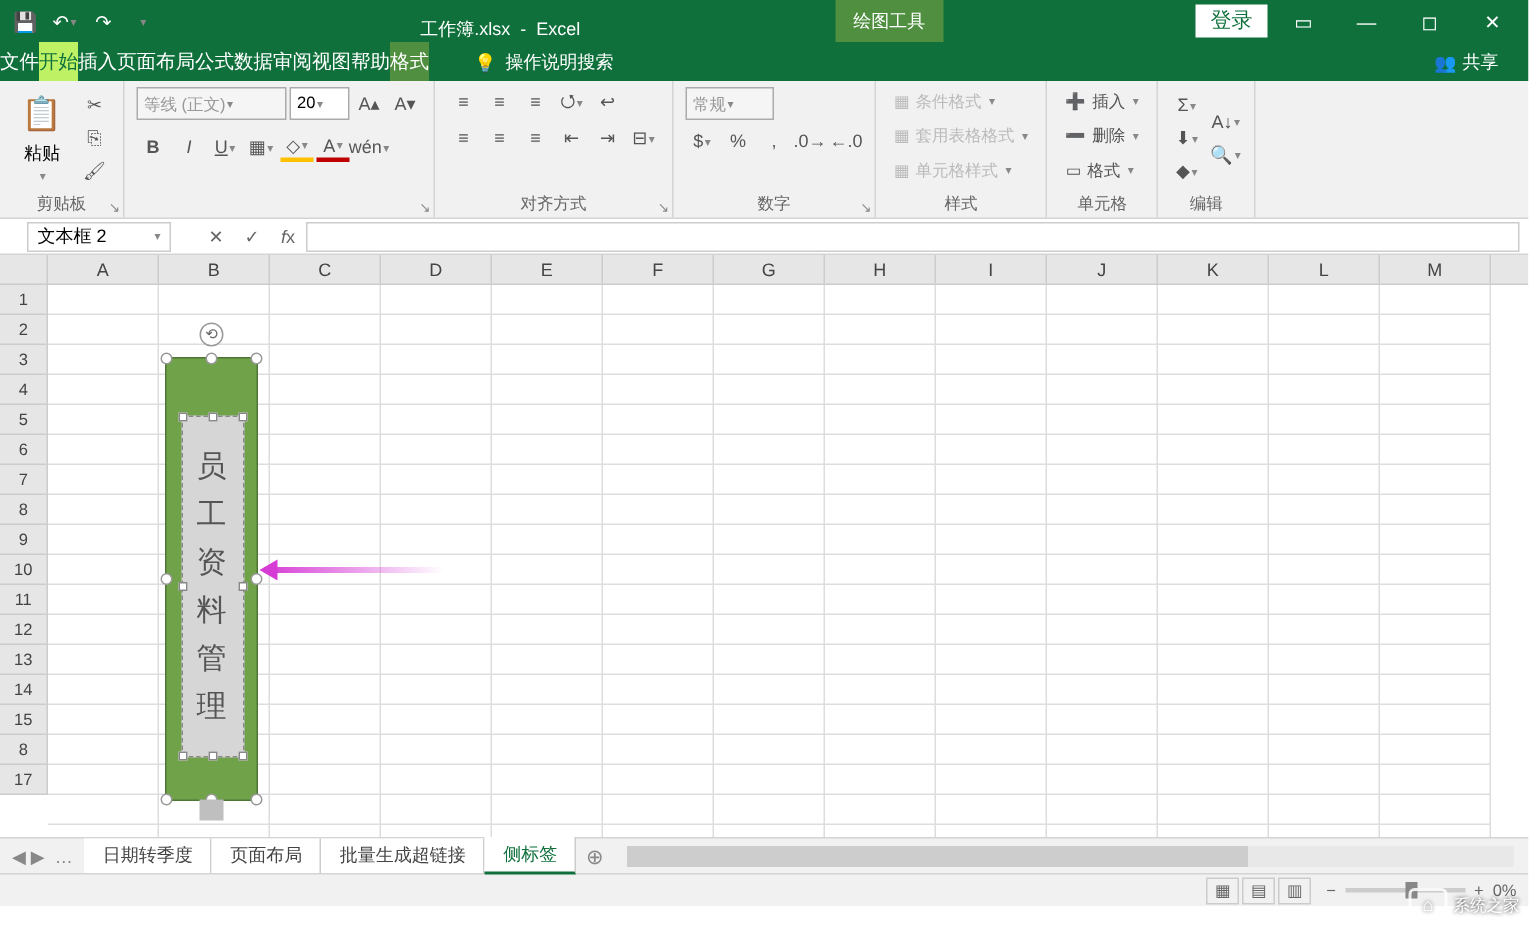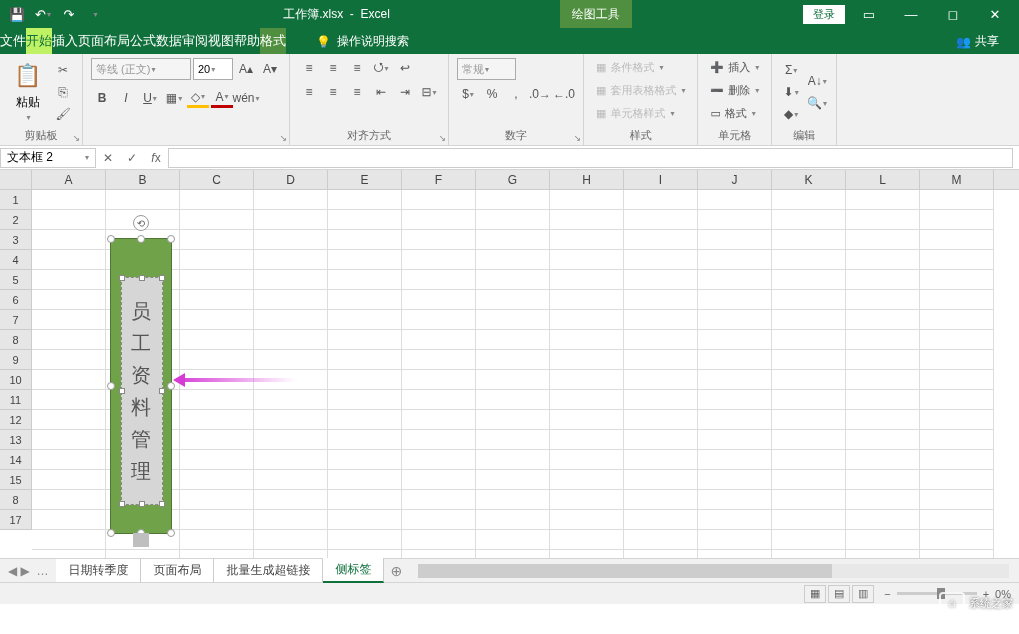--- a/index.html
+++ b/index.html
@@ -2,24 +2,24 @@
 <html><head>
 <meta charset="utf-8">
 <style>
 * { margin: 0; padding: 0; box-sizing: border-box; }
 body { font-family: "Microsoft YaHei", sans-serif; font-size: 12px; background: #fff; overflow: hidden; width: 1019px; height: 634px; position: relative; }
 
 
 .title-bar { background: #0f703b; height: 28px; display: flex; align-items: center; color: #fff; }
 .qat { display: flex; align-items: center; gap: 4px; padding: 0 6px; }
 .qat-btn { width: 22px; height: 22px; display: flex; align-items: center; justify-content: center; color: #fff; font-size: 13px; }
-.title-center { flex: 1; display: flex; align-items: center; justify-content: center; gap: 10px; }
+.title-center { flex: 1; display: flex; align-items: flex-end; justify-content: center; gap: 10px; }
 .context-tab { background: #4f8f3f; padding: 2px 12px; color: #fff; font-size: 12px; height: 28px; display: flex; align-items: center; margin-left: 160px; }
 .title-right { display: flex; align-items: center; gap: 6px; padding-right: 6px; }
-.login-btn { background: #fff; color: #0f703b; padding: 2px 10px; font-size: 11px; }
+.login-btn { background: #fff; color: #0f703b; padding: 2px 10px; font-size: 14px; }
 .win-btn { width: 36px; height: 28px; display: flex; align-items: center; justify-content: center; color: #fff; font-size: 13px; }
 
 
 .tab-row { background: #0f703b; height: 26px; display: flex; align-items: flex-end; }
 .tab { padding: 4px 0; color: #fff; font-size: 13px; cursor: pointer; }
 .tab.active { background: #bef264; color: #0f703b; }
 .tab.context { background: #4f8f3f; }
 .tell-me { margin-left: 20px; color: #fff; padding: 4px 10px; display: flex; align-items: center; gap: 6px; }
 .share-btn { margin-left: auto; margin-right: 10px; color: #fff; padding: 4px 10px; display: flex; align-items: center; gap: 4px; }
 
@@ -37,21 +37,21 @@
 .font-name.disabled { background: #f5f5f5; color: #999; }
 .font-size { border: 1px solid #ababab; background: #fff; width: 40px; height: 22px; padding: 0 4px; font-size: 11px; display: flex; align-items: center; }
 .row { display: flex; gap: 2px; align-items: center; }
 .btn-row { display: flex; gap: 2px; margin-top: 4px; }
 .drop { font-size: 8px; color: #888; margin-left: 1px; }
 .menu-item { font-size: 11px; color: #555; padding: 2px 4px; display: flex; align-items: center; gap: 4px; white-space: nowrap; }
 .menu-item.disabled { color: #bbb; }
 
 
 .formula-bar { height: 24px; border-bottom: 1px solid #d4d4d4; display: flex; align-items: center; background: #fff; }
-.name-box { width: 96px; height: 20px; border: 1px solid #ccc; margin: 0 0; padding: 0 6px; font-size: 12px; display: flex; align-items: center; justify-content: space-between; }
+.name-box { width: 96px; height: 20px; border: 1px solid #ccc; margin: 0 18px; padding: 0 6px; font-size: 12px; display: flex; align-items: center; justify-content: space-between; }
 .fb-btn { width: 24px; height: 20px; display: flex; align-items: center; justify-content: center; color: #666; font-size: 12px; }
 .fx-input { flex: 1; height: 20px; border: 1px solid #ccc; margin-right: 6px; }
 
 
 .grid-area { position: relative; height: 388px; overflow: hidden; background: #fff; }
 .corner { position: absolute; top: 0; left: 0; width: 32px; height: 20px; background: #e6e6e6; border-right: 1px solid #ccc; border-bottom: 1px solid #ccc; }
 .col-headers { position: absolute; top: 0; left: 32px; right: 0; height: 20px; display: flex; background: #e6e6e6; border-bottom: 1px solid #ccc; }
 .col-h { width: 74px; text-align: center; font-size: 12px; color: #444; border-right: 1px solid #ccc; line-height: 20px; }
 .row-headers { position: absolute; top: 20px; left: 0; width: 32px; background: #e6e6e6; border-right: 1px solid #ccc; }
 .row-h { height: 20px; text-align: center; font-size: 11px; color: #444; border-bottom: 1px solid #ccc; line-height: 20px; }

